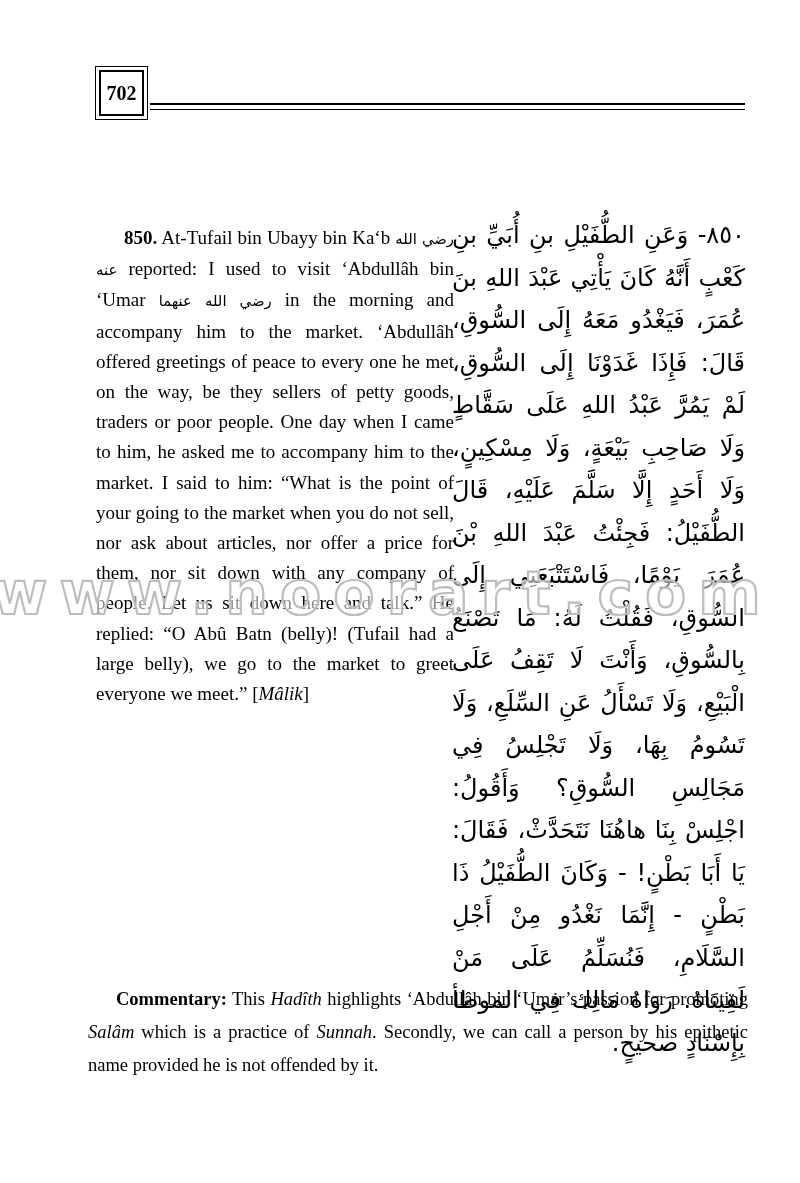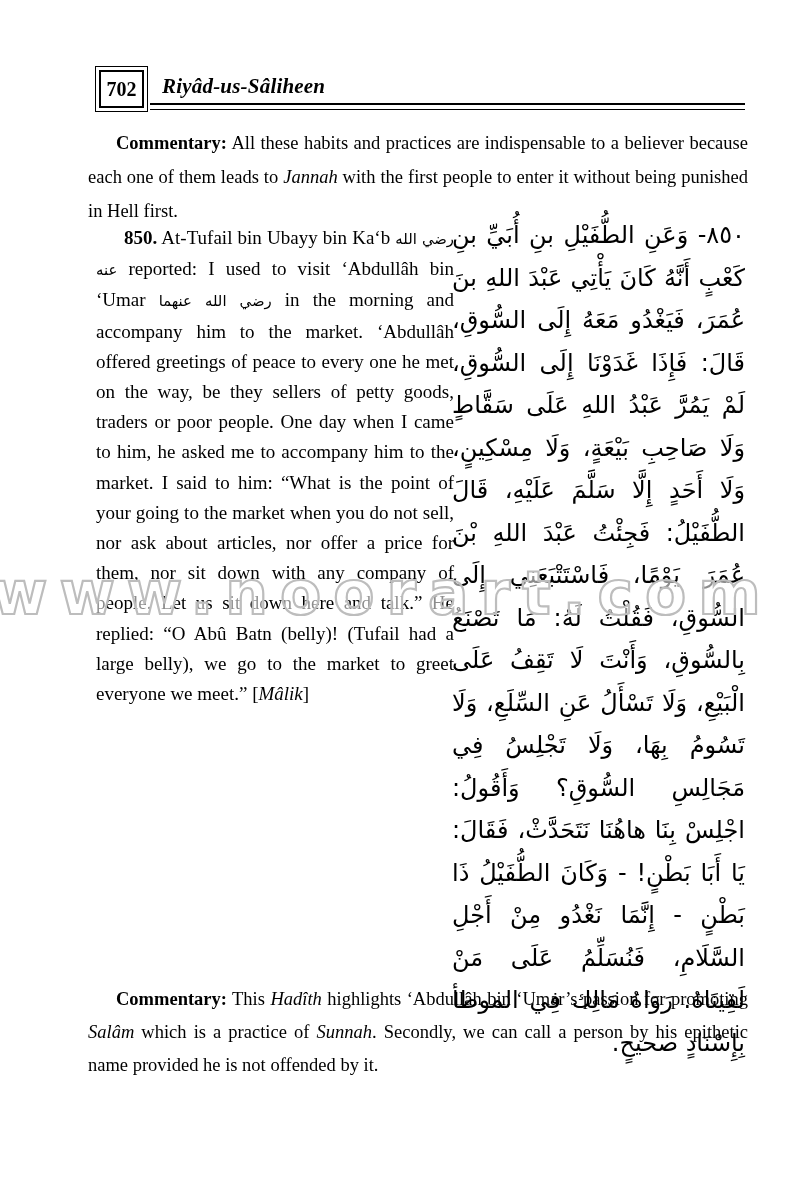--- a/index.html
+++ b/index.html
@@ -7,21 +7,21 @@
     position:relative;
     width:800px;height:1183px;
     background:#ffffff;
     overflow:hidden;
     font-family:"Liberation Serif", serif;
     color:#000;
   }
   
   .pagenum-box{
     position:absolute;left:95px;top:66px;
-    width:53px;height:46px;
+    width:53px;height:54px;
     border:1.5px solid #000;
     padding:3px;box-sizing:border-box;
     background:#fff;z-index:3;text-align:right;
   }
   .pagenum-inner{
     width:100%;height:100%;
     border:2.5px solid #000;box-sizing:border-box;
     display:flex;align-items:center;justify-content:center;
     font-weight:bold;font-size:20px;
   }
@@ -91,26 +91,24 @@
 </style>
 </head>
 <body>
 
 <div class="page">
 
   <div class="pagenum-box">
     <div class="pagenum-inner">702</div>
   </div>
 
-  <div class="book-title-latin">Riyâd-us-Sâliheen</div>
 
 
   <div class="header-rule"></div>
 
-  <div class="commentary top"><span class="seg-bold">Commentary:</span><span>  All these habits and practices are indispensable to a believer because each one of them leads to </span><span class="seg-italic">Jannah</span><span> with the first people to enter it without being punished in Hell first.</span></div>
 
   <div class="col-en"><span class="seg-bold">850.</span><span> At-Tufail bin Ubayy bin Ka‘b </span><span class="seg-arabic">رضي الله عنه</span><span> reported: I used to visit ‘Abdullâh bin ‘Umar </span><span class="seg-arabic">رضي الله عنهما</span><span> in the morning and accompany him to the market. ‘Abdullâh offered greetings of peace to every one he met on the way, be they sellers of petty goods, traders or poor people. One day when I came to him, he asked me to accompany him to the market. I said to him: “What is the point of your going to the market when you do not sell, nor ask about articles, nor offer a price for them, nor sit down with any company of people. Let us sit down here and talk.” He replied: “O Abû Batn (belly)! (Tufail had a large belly), we go to the market to greet everyone we meet.” [</span><span class="seg-italic">Mâlik</span><span>]</span></div>
 
   <div class="col-ar" dir="rtl">٨٥٠- وَعَنِ الطُّفَيْلِ بنِ أُبَيِّ بنِ كَعْبٍ أَنَّهُ كَانَ يَأْتِي عَبْدَ اللهِ بنَ عُمَرَ، فَيَغْدُو مَعَهُ إِلَى السُّوقِ، قَالَ: فَإِذَا غَدَوْنَا إِلَى السُّوقِ، لَمْ يَمُرَّ عَبْدُ اللهِ عَلَى سَقَّاطٍ وَلَا صَاحِبِ بَيْعَةٍ، وَلَا مِسْكِينٍ، وَلَا أَحَدٍ إِلَّا سَلَّمَ عَلَيْهِ، قَالَ الطُّفَيْلُ: فَجِئْتُ عَبْدَ اللهِ بْنَ عُمَرَ يَوْمًا، فَاسْتَتْبَعَنِي إِلَى السُّوقِ، فَقُلْتُ لَهُ: مَا تَصْنَعُ بِالسُّوقِ، وَأَنْتَ لَا تَقِفُ عَلَى الْبَيْعِ، وَلَا تَسْأَلُ عَنِ السِّلَعِ، وَلَا تَسُومُ بِهَا، وَلَا تَجْلِسُ فِي مَجَالِسِ السُّوقِ؟ وَأَقُولُ: اجْلِسْ بِنَا هاهُنَا نَتَحَدَّثْ، فَقَالَ: يَا أَبَا بَطْنٍ! - وَكَانَ الطُّفَيْلُ ذَا بَطْنٍ - إِنَّمَا نَغْدُو مِنْ أَجْلِ السَّلَامِ، فَنُسَلِّمُ عَلَى مَنْ لَقِينَاهُ. رَوَاهُ مَالِك فِي الموطأ بِإِسْنَادٍ صحيحٍ.</div>
 
   <div class="commentary bottom"><span class="seg-bold">Commentary:</span><span>  This </span><span class="seg-italic">Hadîth</span><span> highlights ‘Abdullâh bin ‘Umar’s passion for promoting </span><span class="seg-italic">Salâm</span><span> which is a practice of </span><span class="seg-italic">Sunnah</span><span>. Secondly, we can call a person by his epithetic name provided he is not offended by it.</span></div>
 
   <div class="watermark">www.noorart.com</div>
 
 </div>

